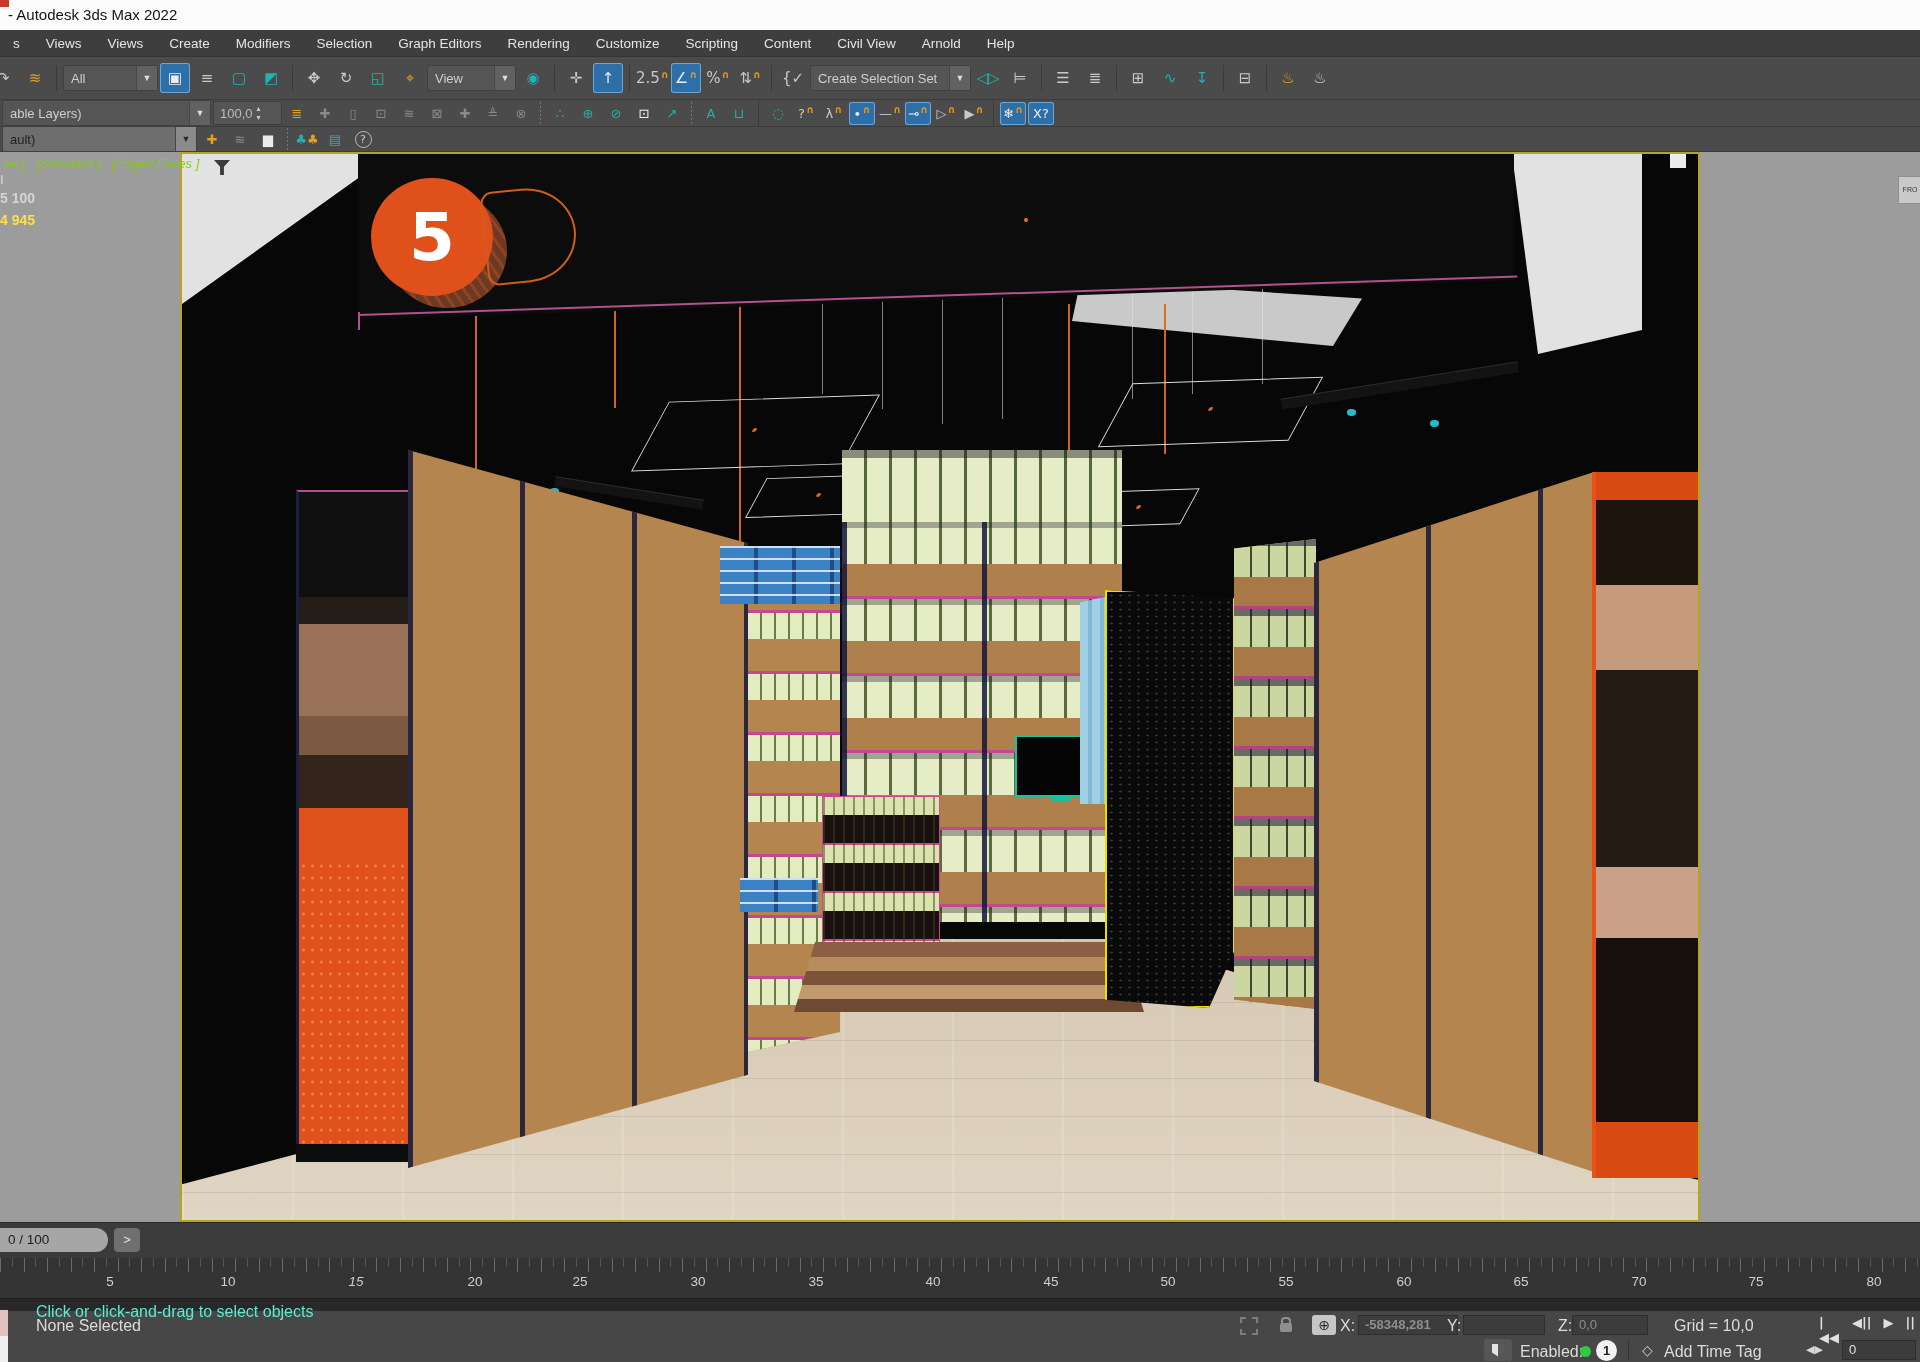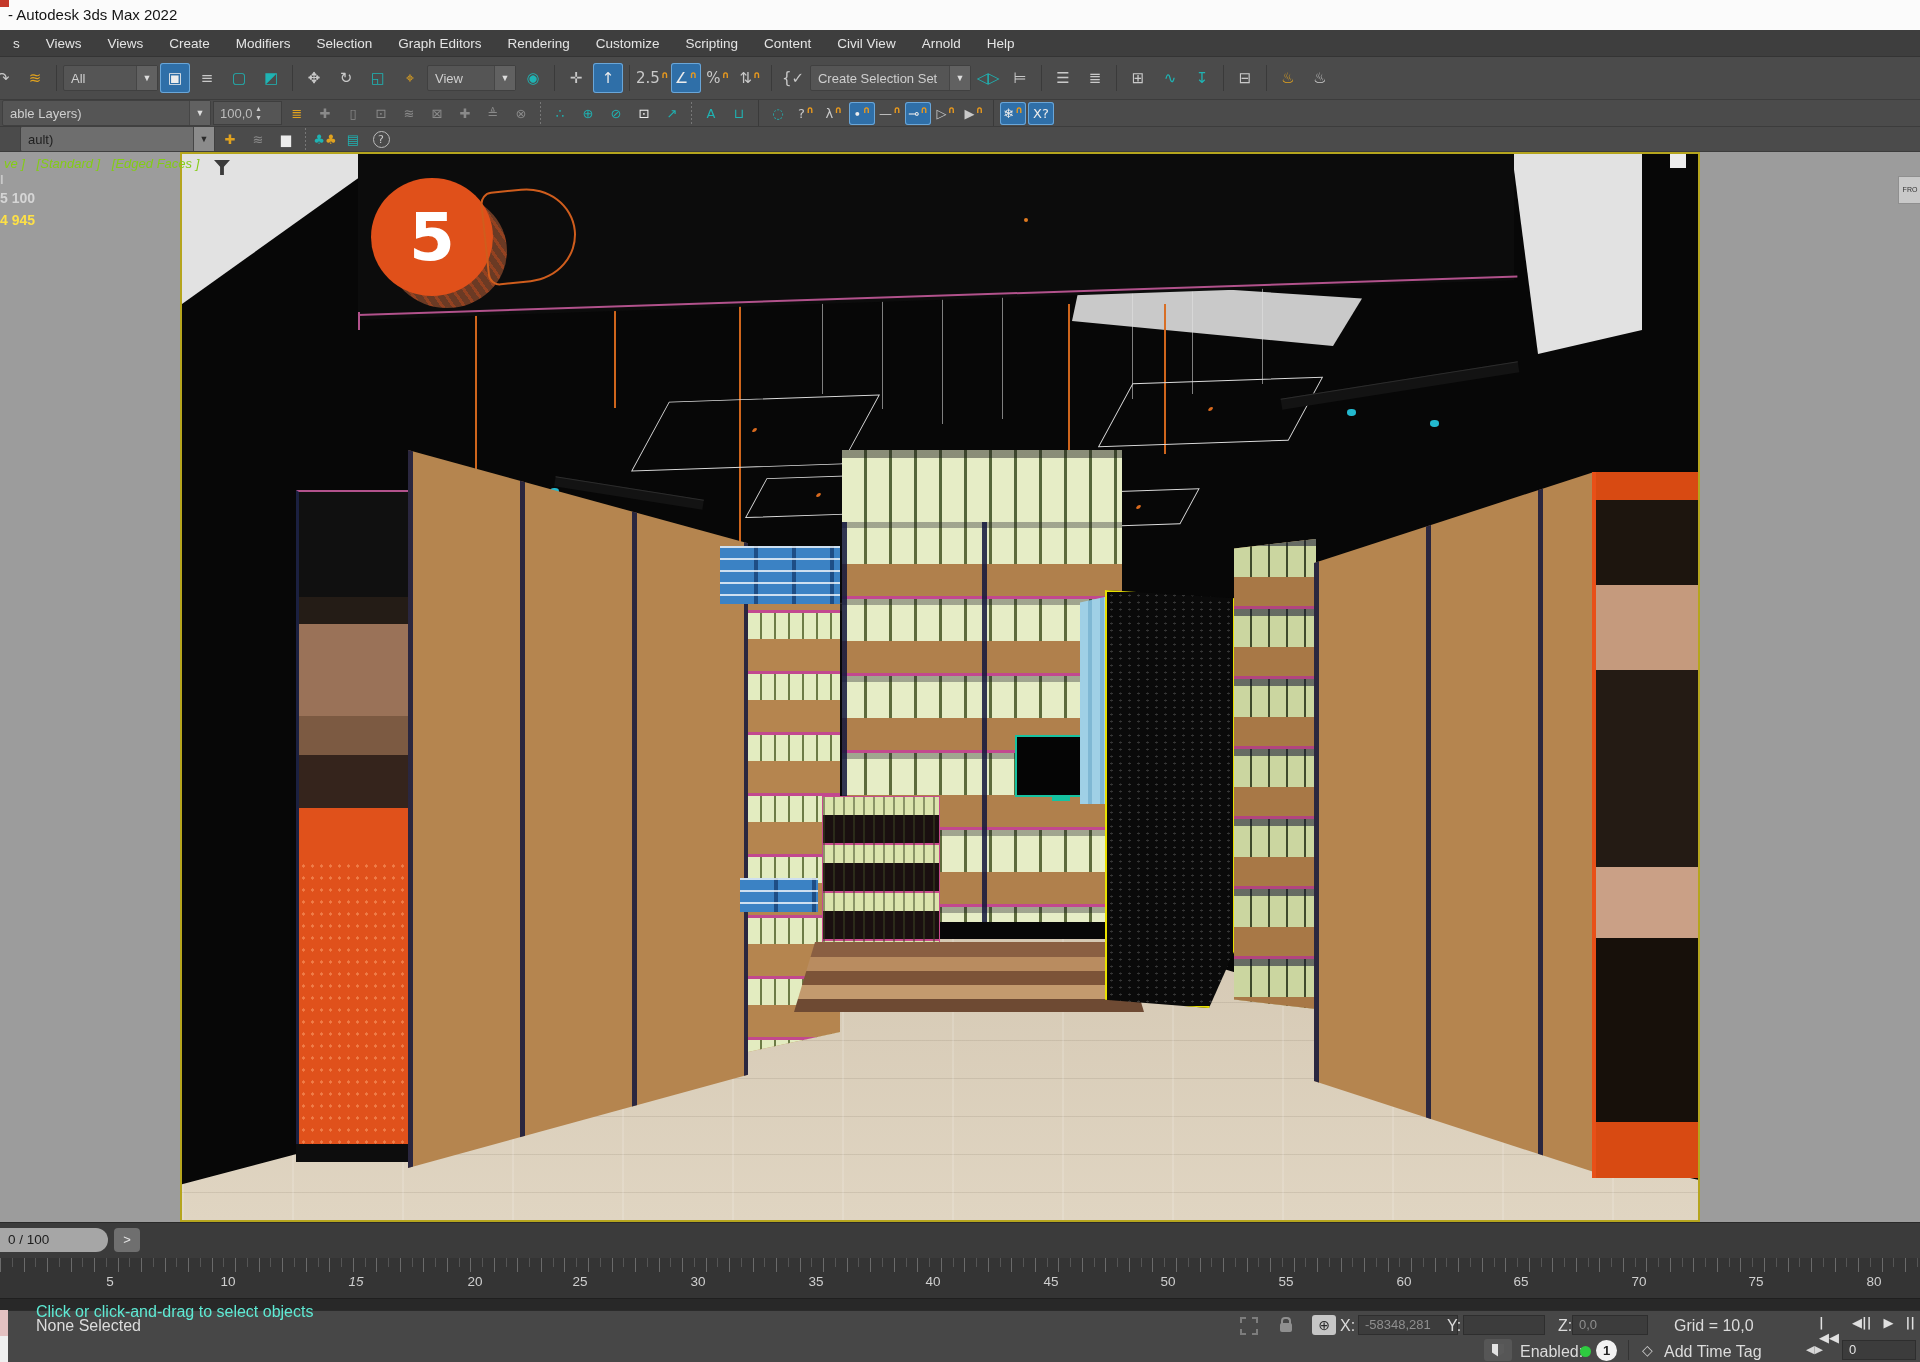--- a/index.html
+++ b/index.html
@@ -28,21 +28,21 @@
   .c-gray{color:#c9c9c9;} .c-teal{color:#1fb3b3;} .c-gold{color:#e0a21f;}
   .c-dim{color:#8a8a8a;} .c-bright{color:#ececec;}
   .tbtn.ring span{border:1.5px solid #bbb;border-radius:50%;width:15px;height:15px;line-height:15px;
         text-align:center;font-size:11px;display:inline-block;}
   .sep{width:1px;height:26px;background:#3a3a3a;margin:0 4px;}
   .dsep{width:3px;height:22px;margin:0 3px;background-image:repeating-linear-gradient(#777 0 2px,transparent 2px 4px);background-size:1px 100%;background-repeat:no-repeat;background-position:center;}
   .dd{height:24px;background:#555;border:1px solid #404040;border-radius:2px;display:flex;
       align-items:center;justify-content:space-between;color:#cfcfcf;font-size:13px;padding-left:7px;}
   .dd .dd-arrow{width:20px;height:100%;display:flex;align-items:center;justify-content:center;
       font-size:9px;color:#ddd;background:#616161;border-left:1px solid #464646;}
-  .dd.light{background:#6e6e6e;color:#202020;margin-left:18px;}
+  .dd.light{background:#6e6e6e;color:#202020;}
   .dd.light .dd-arrow{background:#8b8b8b;color:#2a2a2a;}
   .tfield{height:22px;background:#555;border:1px solid #3e3e3e;display:flex;align-items:center;
       color:#bcbcbc;font-size:13px;padding:0 3px 0 6px;gap:4px;}
   .tfield .spin{font-size:8px;color:#ccc;line-height:9px;display:flex;flex-direction:column;}
   
   #leftstrip{left:0;top:152px;width:180px;height:1070px;background:#9c9c9c;}
   #rightstrip{left:1700px;top:152px;width:220px;height:1070px;background:#9c9c9c;}
   #vplabels{left:4px;top:156px;height:16px;color:#84cc16;font-size:13px;white-space:nowrap;z-index:30;font-style:italic;}
   #vplabels span{margin-right:8px;}
   #vpstat0{left:0;top:172px;color:#c9c9c9;font-size:13px;font-weight:700;z-index:30;}
@@ -543,21 +543,21 @@
 
   <div id="statusbar" class="abs"></div>
   <div id="minilistener" class="abs"></div>
   <div class="abs slabel" style="left:36px;top:1317px;">None Selected</div>
   <div class="abs" style="left:36px;top:1297px;color:#5eead4;margin-top:6px;">Click or click-and-drag to select objects</div>
 
   <div class="abs isolate-ic" style="left:1240px;top:1317px;"></div>
   <div class="abs padlock" style="left:1280px;top:1316px;"></div>
   <div class="abs chip" style="left:1312px;top:1315px;">⊕</div>
   <div class="abs slabel" style="left:1340px;top:1317px;">X:</div>
-  <div class="abs sfield" style="left:1358px;top:1315px;width:100px;">-58348,281</div>
+  <div class="abs sfield" style="left:1358px;top:1315px;width:100px;font-weight:bold;">-58348,281</div>
   <div class="abs slabel" style="left:1447px;top:1317px;">Y:</div>
   <div class="abs sfield" style="left:1463px;top:1315px;width:82px;"></div>
   <div class="abs slabel" style="left:1558px;top:1317px;">Z:</div>
   <div class="abs sfield" style="left:1572px;top:1315px;width:76px;">0,0</div>
   <div class="abs slabel" style="left:1674px;top:1317px;">Grid = 10,0</div>
   <div class="abs" id="playback" style="left:1814px;top:1313px;display:flex;gap:2px;">
       <span class="pbtn">|◀◀</span>
       <span class="pbtn">◀||</span>
       <span class="pbtn">▶</span>
       <span class="pbtn">||</span>

